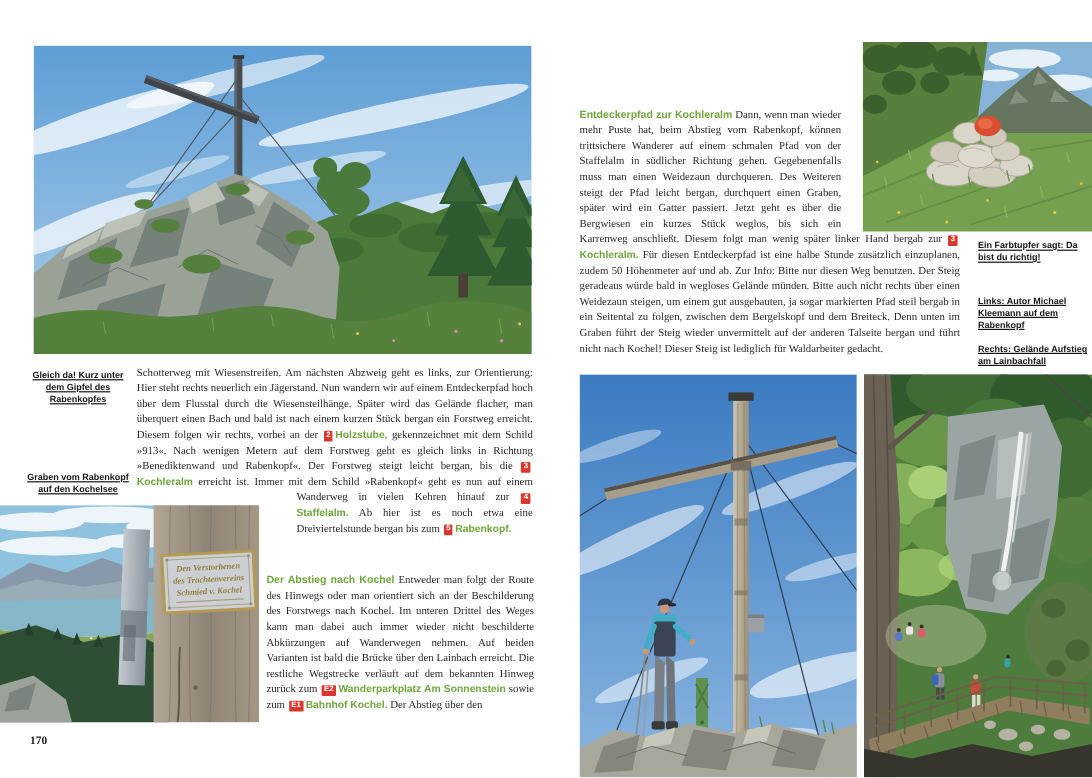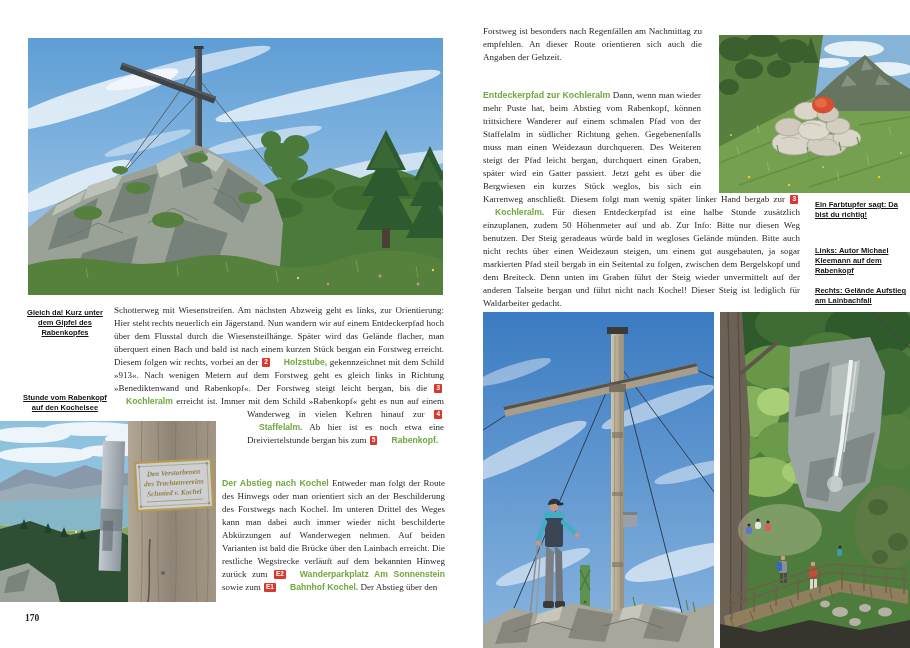--- a/index.html
+++ b/index.html
@@ -5,21 +5,21 @@
   html,body{margin:0;padding:0;background:#ffffff;}
   .spread{position:relative;width:910px;height:648px;background:#fff;overflow:hidden;
           font-family:"Liberation Serif",serif;}
   .ph{position:absolute;display:block;}
   .cap{position:absolute;font:bold 7.5px/10px "Liberation Sans",sans-serif;color:#141414;text-decoration:underline;}
   .cap-r{text-align:center;}
   .body{position:absolute;font:9px/13px "Liberation Serif",serif;color:#292929;text-align:justify;}
   .fl{float:left;}
   .flr{float:right;}
   .phead{font:bold 8.8px/13px "Liberation Sans",sans-serif;color:var(--accent,#6fa83c);}
-  .gname{font:bold 8.6px/13px "Liberation Sans",sans-serif;color:var(--accent,#6fa83c);margin-left:12px;}
+  .gname{font:bold 8.6px/13px "Liberation Sans",sans-serif;color:var(--accent,#6fa83c);}
   .badge{display:inline-block;background:var(--marker,#d9382f);color:#fff;
          font:bold 6.5px/1 "Liberation Sans",sans-serif;padding:1.5px 2px 1px 2px;
          border-radius:1px;vertical-align:1px;margin:0 2px 0 1px;}
   .pagenum{position:absolute;font:bold 9.5px "Liberation Serif",serif;color:#222;}
 </style>
 </head>
 <body>
 
 <div class="spread">
 
@@ -130,21 +130,21 @@
         <circle cx="390" cy="246" r="1.4"></circle>
         <circle cx="300" cy="246" r="1.2"></circle>
       </g>
     <g fill="#e8d05a">
         <circle cx="270" cy="240" r="1.2"></circle>
         <circle cx="405" cy="232" r="1.2"></circle>
       </g>
   </svg>
 
   <div class="cap cap-r" style="left:20px;top:308px;width:90px">Gleich da! Kurz unter dem Gipfel des Rabenkopfes</div>
-  <div class="cap cap-r" style="left:20px;top:393px;width:90px">Stunde vom Rabenkopf auf den Kochelsee</div>
+  <div class="cap cap-r" style="left:20px;top:393px;width:90px">Graben vom Rabenkopf auf den Kochelsee</div>
 
   <div class="body" style="left:113px;top:304px;width:331px"><span class="fl" style="width:1px;height:104px"></span><span class="fl" style="clear:left;width:134px;height:62px"></span>Schotterweg mit Wiesenstreifen. Am nächsten Abzweig geht es links, zur Orientierung: Hier steht rechts neuerlich ein Jägerstand. Nun wandern wir auf einem Entdeckerpfad hoch über dem Flusstal durch die Wiesensteilhänge. Später wird das Gelände flacher, man überquert einen Bach und bald ist nach einem kurzen Stück bergan ein Forstweg erreicht. Diesem folgen wir rechts, vorbei an der <span class="badge">2</span><span class="gname">Holzstube,</span> gekennzeichnet mit dem Schild »913«. Nach wenigen Metern auf dem Forstweg geht es gleich links in Richtung »Benediktenwand und Rabenkopf«. Der Forstweg steigt leicht bergan, bis die <span class="badge">3</span><span class="gname">Kochleralm</span> erreicht ist. Immer mit dem Schild »Rabenkopf« geht es nun auf einem Wanderweg in vielen Kehren hinauf zur <span class="badge">4</span><span class="gname">Staffelalm.</span> Ab hier ist es noch etwa eine Dreiviertelstunde bergan bis zum <span class="badge">5</span><span class="gname">Rabenkopf.</span></div>
 
   <svg class="ph" style="left:0;top:421px" width="216" height="181" viewBox="0 0 216 181">
     <defs>
       <linearGradient id="silverB" x1="0" y1="0" x2="1" y2="0">
         <stop offset="0" stop-color="#c3cad0"></stop>
           <stop offset="1" stop-color="#8d969e"></stop>
       </linearGradient>
       <linearGradient id="woodB" x1="0" y1="0" x2="1" y2="0">
@@ -214,21 +214,20 @@
       <text x="174" y="64" text-anchor="middle" font-family="Liberation Serif, serif" font-style="italic" font-weight="bold" font-size="7.2" fill="#97803f">des Trachtenvereins</text>
       <text x="174" y="74" text-anchor="middle" font-family="Liberation Serif, serif" font-style="italic" font-weight="bold" font-size="7.2" fill="#97803f">Schmied v. Kochel</text>
       <rect x="146" y="79" width="56" height="1.1" fill="#9a8a5a" opacity=".7"></rect>
     </g>
   </svg>
 
   <div class="body" style="left:222px;top:477px;width:223px"><span class="phead">Der Abstieg nach Kochel</span> Entweder man folgt der Route des Hinwegs oder man orientiert sich an der Beschilderung des Forstwegs nach Kochel. Im unteren Drittel des Weges kann man dabei auch immer wieder nicht beschilderte Abkürzungen auf Wanderwegen nehmen. Auf beiden Varianten ist bald die Brücke über den Lainbach erreicht. Die restliche Wegstrecke verläuft auf dem bekannten Hinweg zurück zum <span class="badge">E2</span><span class="gname">Wanderparkplatz Am Sonnenstein</span> sowie zum <span class="badge">E1</span><span class="gname">Bahnhof Kochel.</span> Der Abstieg über den</div>
 
   <div class="pagenum" style="left:25px;top:613px">170</div>
 
-  <div class="body" style="left:483px;top:25px;width:219px">Forstweg ist besonders nach Regenfällen am Nachmittag zu empfehlen. An dieser Route orientieren sich auch die Angaben der Gehzeit.</div>
 
   <div class="body" style="left:483px;top:89px;width:317px"><span class="flr" style="width:99px;height:104px"></span><span class="phead">Entdeckerpfad zur Kochleralm</span> Dann, wenn man wieder mehr Puste hat, beim Abstieg vom Rabenkopf, können trittsichere Wanderer auf einem schmalen Pfad von der Staffelalm in südlicher Richtung gehen. Gegebenenfalls muss man einen Weidezaun durchqueren. Des Weiteren steigt der Pfad leicht bergan, durchquert einen Graben, später wird ein Gatter passiert. Jetzt geht es über die Bergwiesen ein kurzes Stück weglos, bis sich ein Karrenweg anschließt. Diesem folgt man wenig später linker Hand bergab zur <span class="badge">3</span><span class="gname">Kochleralm.</span> Für diesen Entdeckerpfad ist eine halbe Stunde zusätzlich einzuplanen, zudem 50 Höhenmeter auf und ab. Zur Info: Bitte nur diesen Weg benutzen. Der Steig geradeaus würde bald in wegloses Gelände münden. Bitte auch nicht rechts über einen Weidezaun steigen, um einem gut ausgebauten, ja sogar markierten Pfad steil bergab in ein Seitental zu folgen, zwischen dem Bergelskopf und dem Breiteck. Denn unten im Graben führt der Steig wieder unvermittelt auf der anderen Talseite bergan und führt nicht nach Kochel! Dieser Steig ist lediglich für Waldarbeiter gedacht.</div>
 
   <svg class="ph" style="left:719px;top:35px" width="191" height="158" viewBox="0 0 191 158">
     <rect width="191" height="158" fill="#74a050"></rect>
     <rect x="88" y="0" width="103" height="68" fill="#86b4d9"></rect>
     <g fill="#ffffff" opacity=".8">
       <ellipse cx="135" cy="14" rx="30" ry="8"></ellipse>
         <ellipse cx="168" cy="34" rx="26" ry="7"></ellipse>
       <ellipse cx="112" cy="28" rx="18" ry="5"></ellipse>

